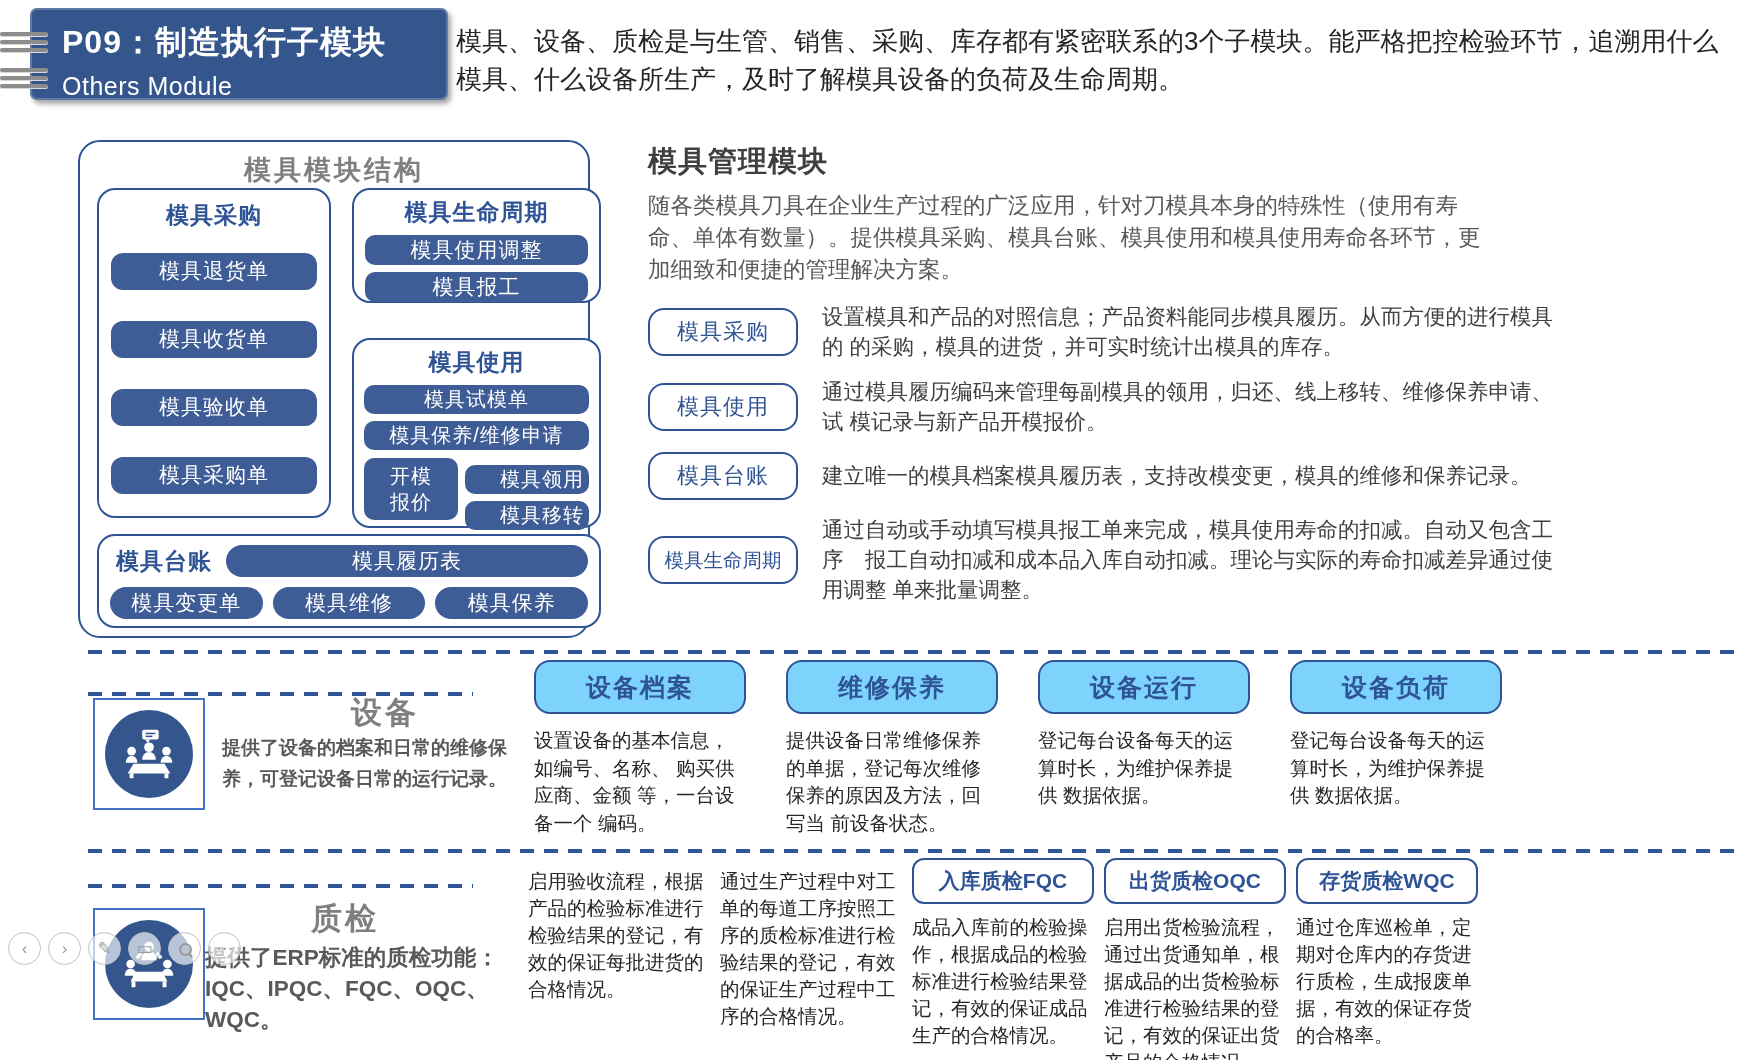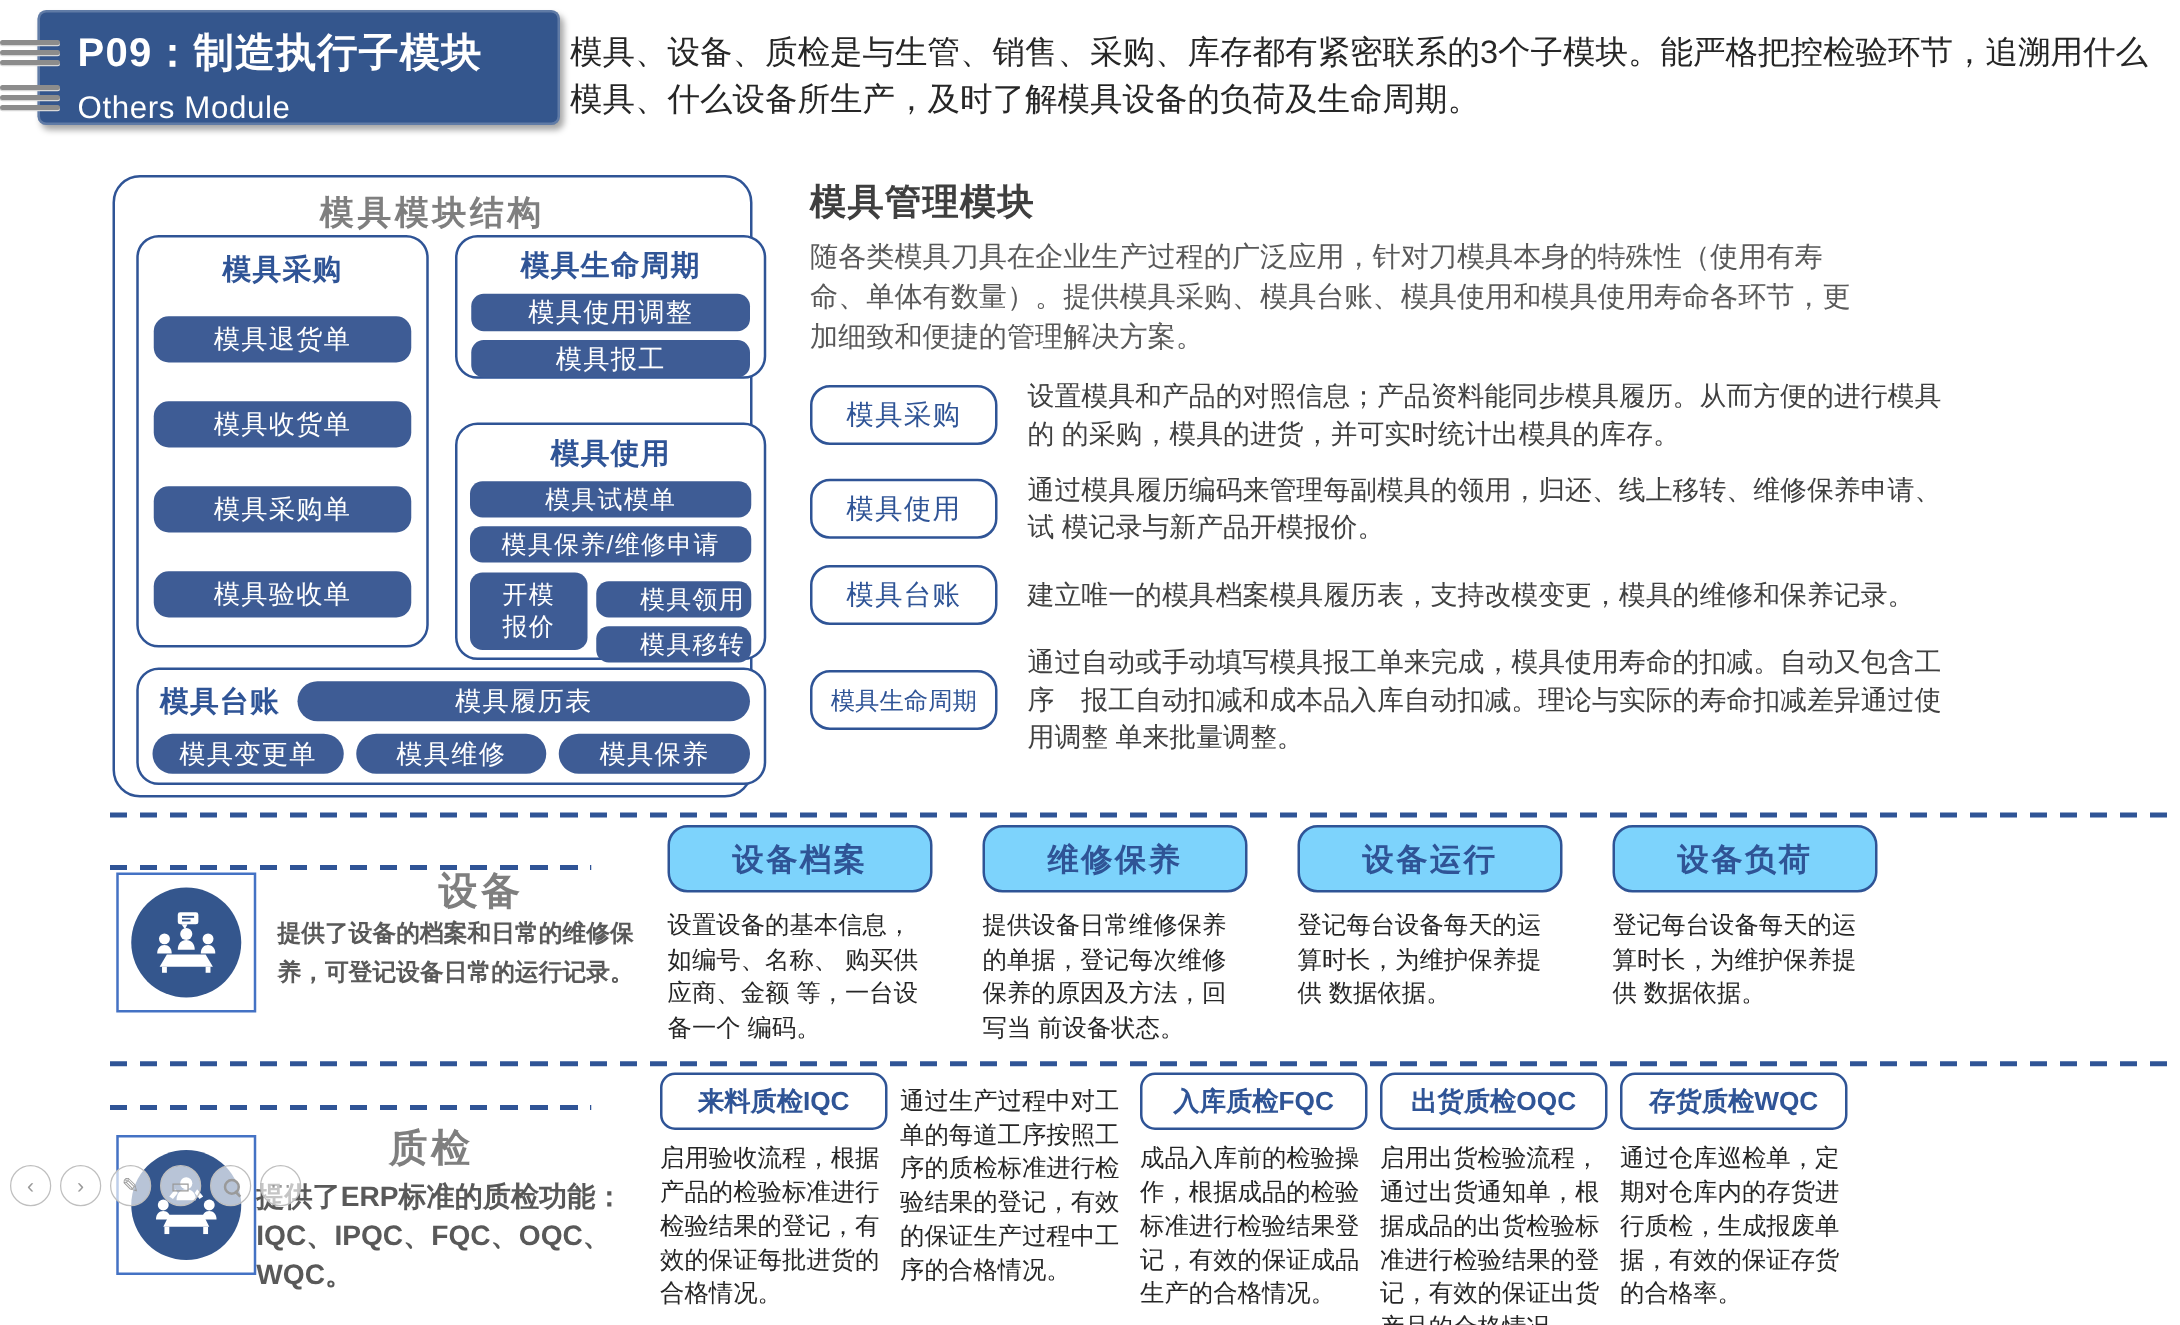--- a/index.html
+++ b/index.html
@@ -20,21 +20,21 @@
   .hdr-en{font-size:25px;margin-top:7px;letter-spacing:.5px;}
   .binder{position:absolute;left:0;width:48px;z-index:5;}
   .binder .bar{height:4px;background:#8c8c8c;border-radius:2px;margin-bottom:4px;box-shadow:0 1px 0 #d8d8d8;}
   .intro{
     position:absolute;left:456px;top:22px;width:1285px;
     font-size:26px;line-height:38px;color:#262626;
   }
   
   .panel{
     position:absolute;left:78px;top:140px;width:512px;height:498px;
-    border:2.5px solid #2F5496;border-radius:22px;box-sizing:border-box;background:#fff;margin-left:12px;
+    border:2.5px solid #2F5496;border-radius:22px;box-sizing:border-box;background:#fff;
   }
   .panel-title{text-align:center;font-size:27px;font-weight:bold;color:#7F7F7F;margin-top:10px;letter-spacing:3px;}
   .subpanel{position:absolute;border:2px solid #2F5496;border-radius:18px;box-sizing:border-box;background:#fff;}
   .sub-title{text-align:center;font-weight:bold;color:#2F5496;font-size:23px;letter-spacing:1px;}
   .fill-box{
     background:#3E5C95;color:#fff;border-radius:10px;
     display:flex;align-items:center;justify-content:center;
     font-size:21px;letter-spacing:1px;
   }
   #sub-purchase{left:17px;top:46px;width:234px;height:330px;padding:10px 12px;}
@@ -125,22 +125,22 @@
 <div class="intro">模具、设备、质检是与生管、销售、采购、库存都有紧密联系的3个子模块。能严格把控检验环节，追溯用什么模具、什么设备所生产，及时了解模具设备的负荷及生命周期。</div>
 
 <div class="panel">
   <div class="panel-title">模具模块结构</div>
 
   <div class="subpanel" id="sub-purchase">
     <div class="sub-title">模具采购</div>
     <div class="items">
       <div class="fill-box">模具退货单</div>
       <div class="fill-box">模具收货单</div>
+      <div class="fill-box">模具验收单</div>
       <div class="fill-box">模具采购单</div>
-      <div class="fill-box">模具验收单</div>
     </div>
   </div>
 
   <div class="subpanel" id="sub-lifecycle">
     <div class="sub-title">模具生命周期</div>
     <div class="fill-box">模具使用调整</div>
     <div class="fill-box">模具报工</div>
   </div>
 
   <div class="subpanel" id="sub-usage">
@@ -254,21 +254,20 @@
       <rect x="14" y="50" width="4" height="6"></rect>
       <rect x="46" y="50" width="4" height="6"></rect>
     </svg>
   </div>
 </div>
 <div class="lead-title" style="left:220px;top:898px;">质检</div>
 <div class="lead-desc" id="qc-desc">提供了ERP标准的质检功能：IQC、IPQC、FQC、OQC、WQC。</div>
 
 <div class="qc-cols">
   <div>
-    <div class="qc-head">来料质检IQC</div>
     <div class="qc-desc">启用验收流程，根据 产品的检验标准进行 检验结果的登记，有 效的保证每批进货的 合格情况。</div>
   </div>
   <div>
     <div class="qc-desc">通过生产过程中对工单的每道工序按照工序的质检标准进行检验结果的登记，有效的保证生产过程中工序的合格情况。</div>
   </div>
   <div>
     <div class="qc-head">入库质检FQC</div>
     <div class="qc-desc">成品入库前的检验操作，根据成品的检验标准进行检验结果登记，有效的保证成品生产的合格情况。</div>
   </div>
   <div>

